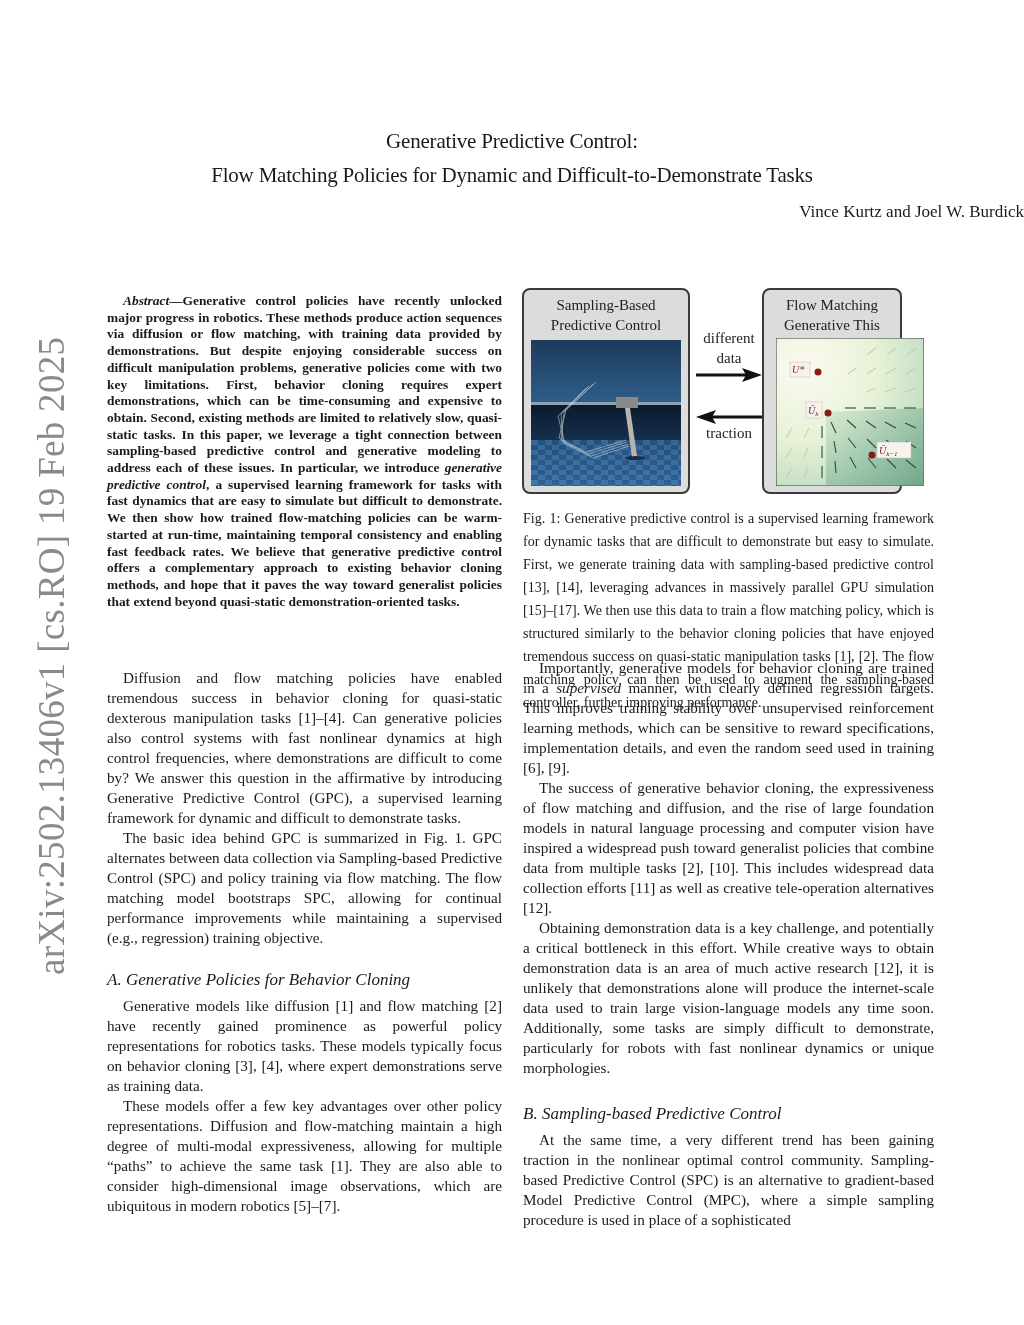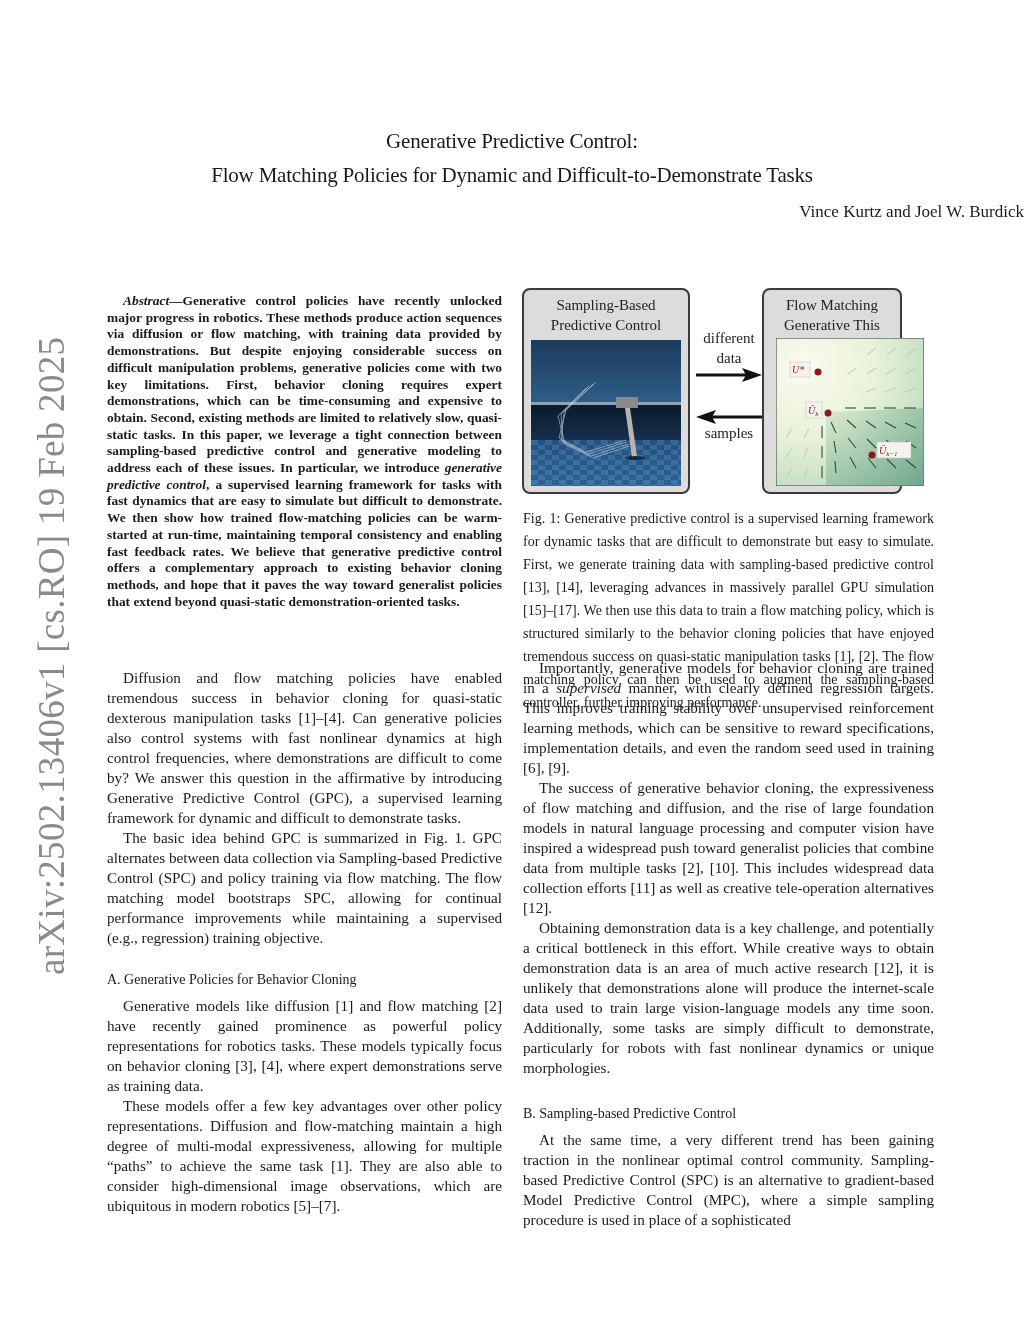--- a/index.html
+++ b/index.html
@@ -15,21 +15,21 @@
   .col { position: absolute; width: 395px; font-size: 15.2px; line-height: 20px; text-align: justify; }
   .colL { left: 107px; }
   .colR { left: 523px; width: 411px; }
   .abstract { position: absolute; left: 107px; top: 293px; width: 395px; font-size: 13.4px;
               line-height: 16.7px; font-weight: bold; text-align: justify; }
   .abstract .lead { font-style: italic; font-weight: bold; }
   .abstract i { font-weight: bold; }
   p { margin: 0; text-indent: 16px; }
   .sec { text-align: center; font-size: 15.2px; margin: 0; text-indent: 0; letter-spacing: 0.3px; }
   .sc { font-size: 12px; }
-  .subsec { text-indent: 0; font-size: 14px; }
+  .subsec { font-style: italic; text-indent: 0; font-size: 17px; }
   .caption { position: absolute; left: 523px; top: 507px; width: 411px; font-size: 14px;
              line-height: 23px; text-align: justify; }
   .fig { position: absolute; left: 522px; top: 288px; width: 412px; height: 208px; }
   .box { position: absolute; top: 0; height: 206px; background: #dcdcdc; border: 2px solid #3a3a3a;
          border-radius: 8px; box-sizing: border-box; }
   .box .hdr { text-align: center; font-size: 15px; line-height: 20px; margin-top: 5px; color: #222; }
   .arrowlbl { position: absolute; font-size: 15px; text-align: center; color: #222; line-height: 20px; }
 </style>
 </head>
 <body>
@@ -90,21 +90,21 @@
     <div>data</div>
   </div>
   <svg width="66" height="16" style="position:absolute; left:174px; top:79px;" viewBox="0 0 66 16">
     <line x1="0" y1="8" x2="50" y2="8" stroke="#111" stroke-width="3"></line>
     <polygon points="46,1 66,8 46,15 50,8" fill="#111"></polygon>
   </svg>
   <svg width="66" height="16" style="position:absolute; left:174px; top:121px;" viewBox="0 0 66 16">
     <line x1="16" y1="8" x2="66" y2="8" stroke="#111" stroke-width="3"></line>
     <polygon points="20,1 0,8 20,15 16,8" fill="#111"></polygon>
   </svg>
-  <div class="arrowlbl" style="left:172px; top:135px; width:70px;">samples</div>
+  <div class="arrowlbl" style="left:172px; top:135px; width:70px;">traction</div>
 
   <div class="box" style="left:240px; width:140px;">
     <div class="hdr">
       <div>Flow Matching</div>
       <div>Generative This</div>
     </div>
     <svg width="148" height="148" style="position:absolute; left:12px; top:48px;" viewBox="0 0 148 148">
       <defs>
         <radialGradient id="field" cx="0.2" cy="0.2" r="1.2">
           <stop offset="0" stop-color="#fbfbf0"></stop>

